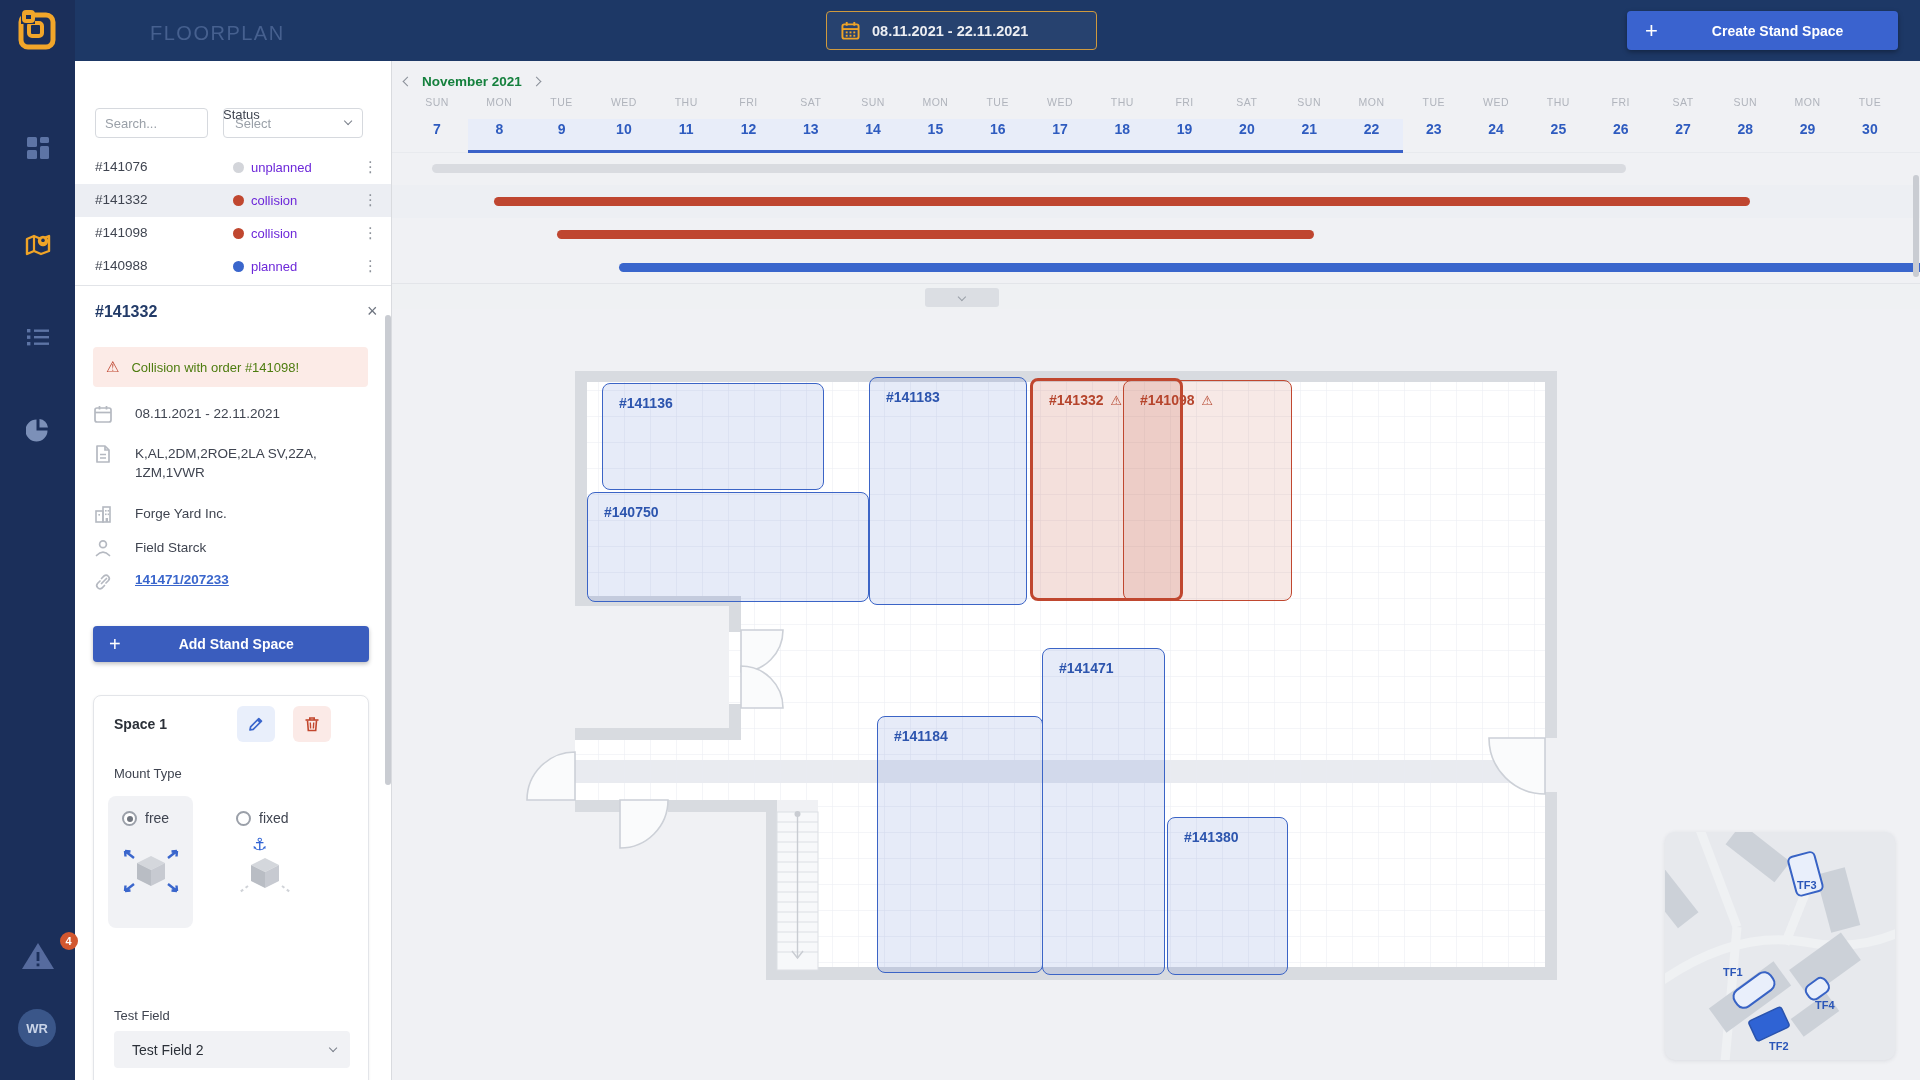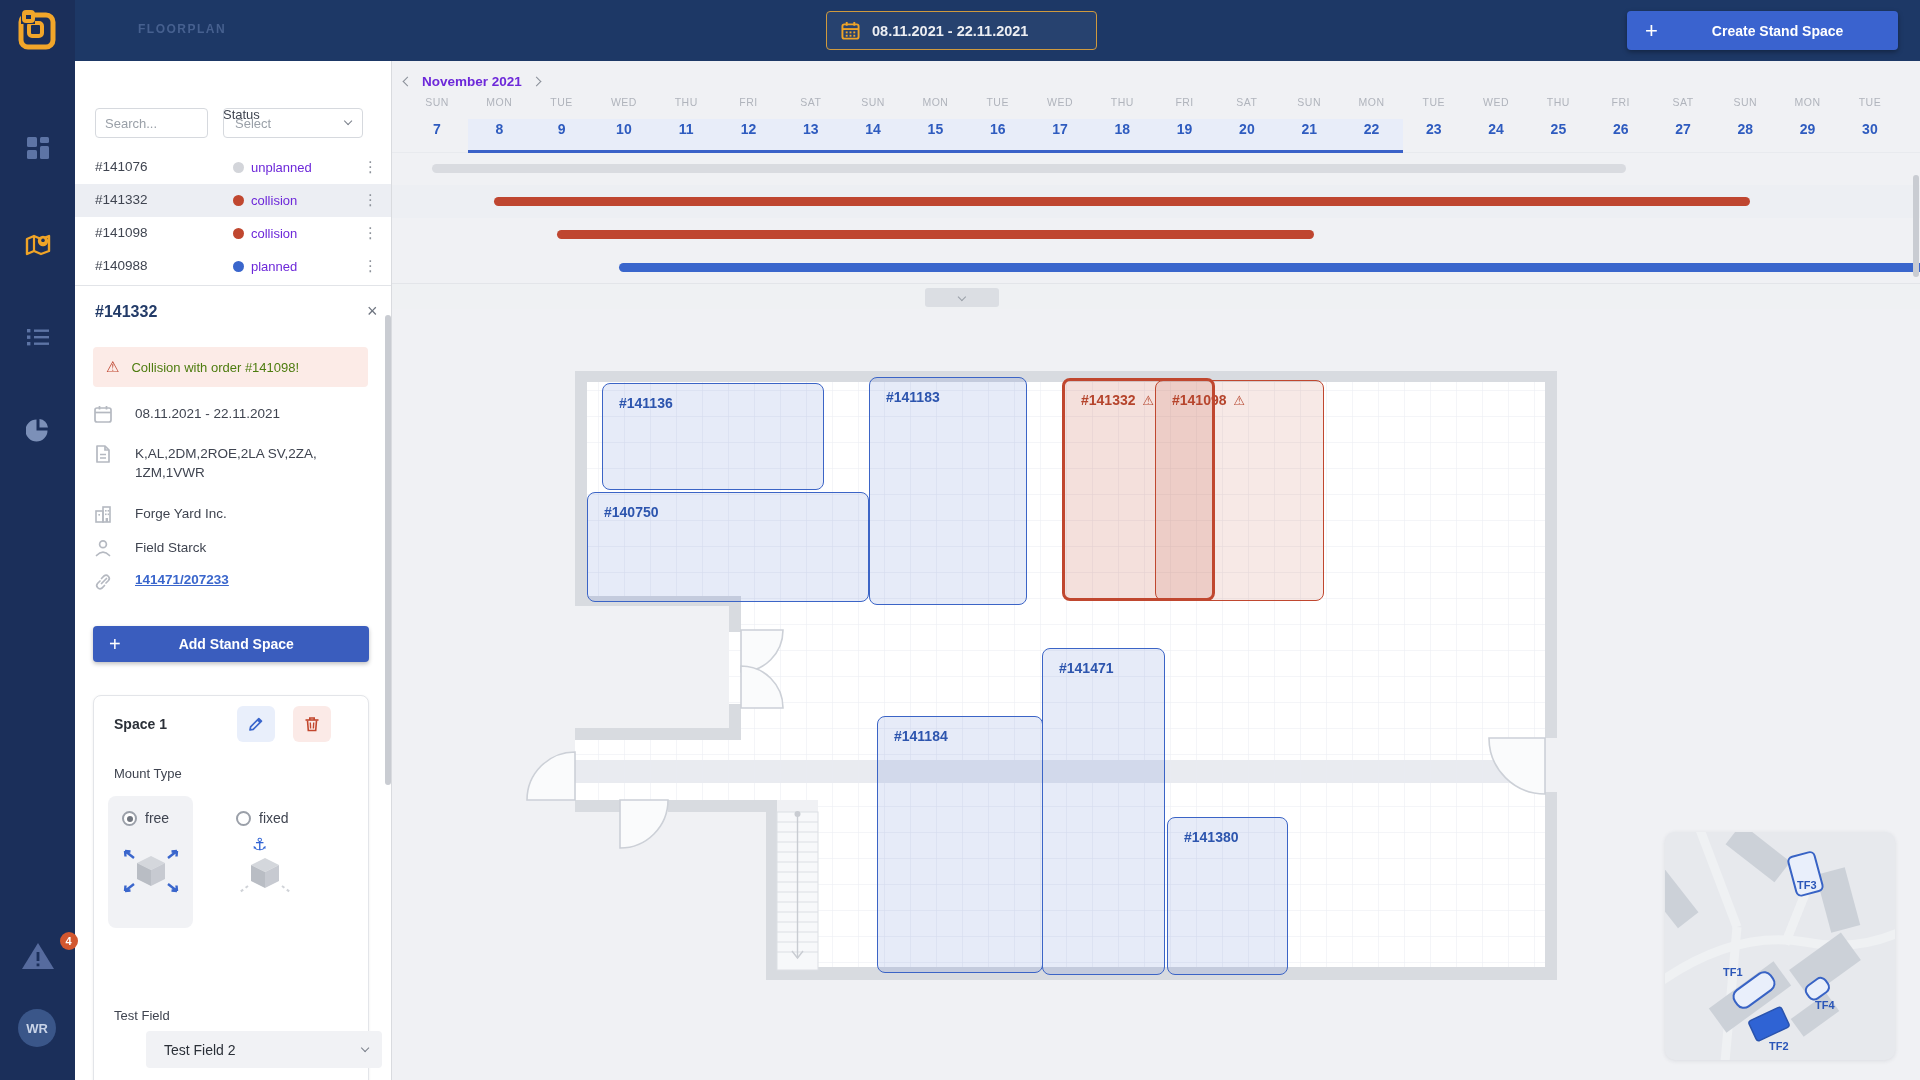--- a/index.html
+++ b/index.html
@@ -4,21 +4,21 @@
 <style>
   * { margin:0; padding:0; box-sizing:border-box; }
   html,body { width:1920px; height:1080px; overflow:hidden; background:#fff;
     font-family:"Liberation Sans","DejaVu Sans",sans-serif; }
   .app { position:relative; width:1920px; height:1080px; overflow:hidden; background:#f0f1f4; }
 
   
   .header { position:absolute; left:0; top:0; width:1920px; height:61px; background:#1d3866; z-index:30; }
   .sidebar { position:absolute; left:0; top:0; width:75px; height:1080px; background:#1b2f5a; z-index:31; }
   .logo-tile { position:absolute; left:14px; top:9px; width:46px; height:44px; }
-  .app-title { position:absolute; left:138px; top:22px; font-size:12px; font-weight:bold;
+  .app-title { position:absolute; left:150px; top:22px; font-size:20px; font-weight:normal;
     letter-spacing:1.5px; color:#46608f; }
   .datebox { position:absolute; left:826px; top:11px; width:271px; height:39px; background:#27426f;
     border:1.5px solid #cf9a3e; border-radius:4px; display:flex; align-items:center; gap:12px;
     padding-left:14px; cursor:pointer; }
   .datebox .dtxt { color:#eceef2; font-size:14.5px; font-weight:bold; }
   .create-btn { position:absolute; left:1627px; top:11px; width:271px; height:39px; background:#3a63cf;
     border:none; border-radius:4px; color:#fff; font-size:14px; font-weight:bold; cursor:pointer;
     box-shadow:0 2px 5px rgba(0,0,0,.35); display:flex; align-items:center; }
   .create-btn .plus { font-size:22px; font-weight:normal; margin:0 54px 0 18px; }
   .side-ic { position:absolute; left:0; width:75px; display:flex; justify-content:center; cursor:pointer; }
@@ -80,28 +80,28 @@
   .mt-free { left:14px; } .mt-fixed { left:128px; }
   .radio { position:absolute; left:14px; top:15px; width:15px; height:15px; border:2px solid #9ba0a9;
     border-radius:50%; background:#fff; }
   .radio.sel::after { content:""; position:absolute; left:2.5px; top:2.5px; width:6px; height:6px;
     border-radius:50%; background:#70757e; }
   .mt-opt .mlab { position:absolute; left:37px; top:14px; font-size:14px; color:#3f4450; }
   .anchor { position:absolute; left:30px; top:38px; color:#2f63d4; font-size:17px; font-weight:bold; }
   .tf-label { position:absolute; left:20px; top:312px; font-size:13px; color:#3f4450; }
   .tf-dd { position:absolute; left:20px; top:335px; width:236px; height:37px; background:#f1f2f5;
     border-radius:4px; display:flex; align-items:center; justify-content:space-between;
-    padding:0 14px 0 18px; cursor:pointer;margin-left:32px; }
+    padding:0 14px 0 18px; cursor:pointer; }
   .tf-dd .v { font-size:14px; color:#2b3038; }
   .pscroll { position:absolute; left:310px; top:254px; width:6px; height:470px; background:#c9ccd2;
     border-radius:3px; cursor:pointer; }
 
   
   .monthnav { position:absolute; left:404px; top:74px; display:flex; align-items:center; gap:11px; z-index:6; }
-  .monthnav .mtxt { font-size:13.5px; font-weight:bold; color:#6d28d9; }
+  .monthnav .mtxt { font-size:13.5px; font-weight:bold; color:#15803d; }
   .mchev { cursor:pointer; display:inline-block; border:solid #8a8f98; border-width:0 1.8px 1.8px 0; padding:3px; }
   .range-band { position:absolute; left:468px; top:119px; width:935px; height:31px; background:#e8edf9; z-index:1; }
   .range-line { position:absolute; left:468px; top:150px; width:935px; height:3px; background:#3b62c8; z-index:3; }
   .dates-div { position:absolute; left:392px; top:152px; width:1528px; height:1px; background:#e8eaee; z-index:2; }
   .day { position:absolute; top:96px; width:62px; text-align:center; z-index:4; cursor:pointer; }
   .day .dow { font-size:10.5px; letter-spacing:.5px; color:#b0b4bc; font-weight:normal; }
   .day .num { margin-top:13px; font-size:14px; font-weight:bold; color:#2e5bbf; }
   .row-stripe { position:absolute; left:392px; top:185px; width:1528px; height:33px; background:#edeff3; }
   #bars { position:absolute; left:392px; top:152px; width:1528px; height:131px; overflow:hidden; }
   .tl-bar { position:absolute; height:9px; border-radius:5px; cursor:pointer; }
@@ -113,21 +113,21 @@
     background:#eff1f3; border-top:1px solid #e3e5e9; }
   .collapse-btn { position:absolute; left:533px; top:4px; width:74px; height:19px; background:#dbdee3;
     border:none; border-radius:3px; cursor:pointer; display:flex; align-items:center; justify-content:center; }
   .collapse-btn .chev { border-color:#9aa0a8; padding:2.4px; margin-top:-2px; }
 
   
   .canvas { position:absolute; left:392px; top:309px; width:1528px; height:771px; background:#f0f1f4;
     overflow:hidden; z-index:1; }
   .stand { position:absolute; border-radius:8px; cursor:pointer; }
   .stand.blue { background:rgba(58,99,204,.13); border:1.6px solid #3b64c6;padding-left:47px; }
-  .stand.red  { background:rgba(192,71,47,.12); border:1.6px solid #c0472f;margin-left:32px; }
+  .stand.red  { background:rgba(192,71,47,.12); border:1.6px solid #c0472f; }
   .stand.red.thick { background:rgba(192,71,47,.17); border-width:3px; }
   .stand .slab { position:absolute; left:16px; top:11px; font-size:14px; font-weight:bold; color:#2d55ae;
     white-space:nowrap; }
   .stand.red .slab { color:#b5442c; }
   .stand .warn { margin-left:7px; font-size:13px; }
   .minimap { position:absolute; left:1273px; top:523px; width:230px; height:228px; border-radius:10px;
     overflow:hidden; background:#e7e9ed; cursor:pointer; box-shadow:0 1px 4px rgba(40,50,70,.10); }
 </style>
 </head>
 <body>

